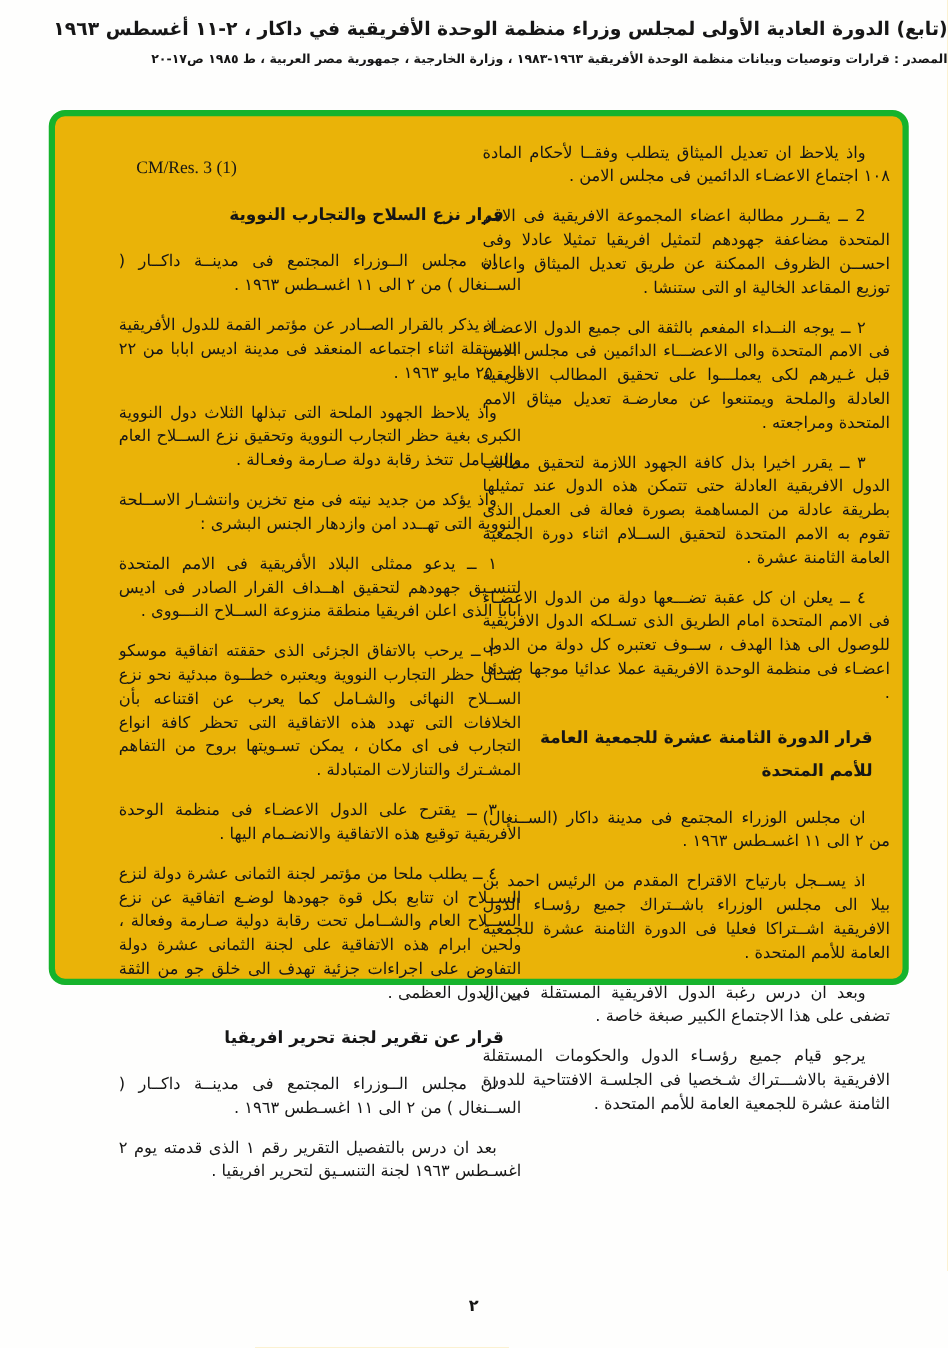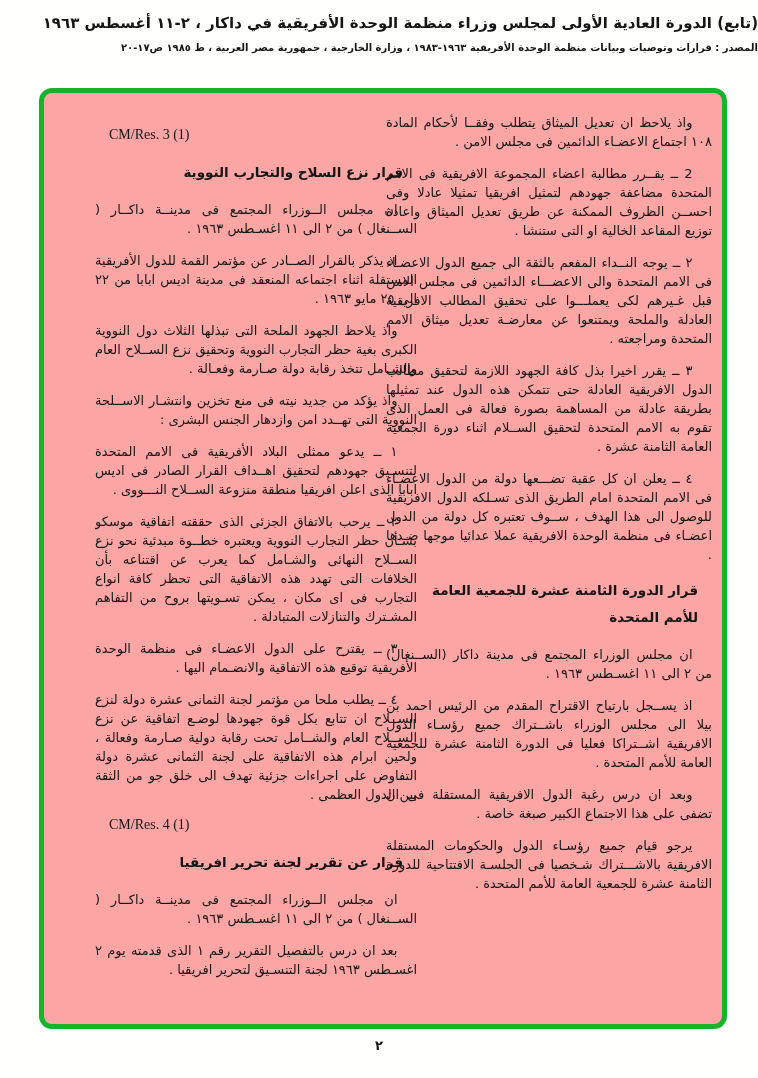--- a/index.html
+++ b/index.html
@@ -11,24 +11,24 @@
     background:#fefefd;
     overflow:hidden;
   }
   
   .header { position:absolute; top:14px; left:0; width:100%; direction:rtl; }
   .header-title { font-size:15px; font-weight:bold; letter-spacing:0; }
   .header-source { font-size:10px; font-weight:bold; margin-top:10px; }
   
   .content-box {
     position:absolute; left:39px; top:88px;
-    width:688px; height:941px;
+    width:688px; height:700px;
     border:5px solid #4c1d95;
     border-radius:13px;
-    background:#fca5a5;
+    background:#eab308;
   }
   
   .column { position:absolute; direction:rtl; overflow:hidden; }
   .col-right { top:20px;  right:10px; width:326px; height:902px; }
   .col-left  { top:30px;  left:16px;  width:322px; height:892px;margin-left:35px; }
 
   .block { margin-bottom:13px; }
   .paragraph {
     font-size:13px; line-height:19px;
     text-align:justify;
@@ -79,21 +79,20 @@
         <div class="block ref" dir="ltr">CM/Res. 3 (1)</div>
         <div class="block title">قرار نزع السلاح والتجارب النووية</div>
         <div class="block paragraph">ان مجلس الــوزراء المجتمع فى مدينــة داكــار ( الســنغال ) من ٢ الى ١١ اغسـطس ١٩٦٣ .</div>
         <div class="block paragraph">اذ يذكر بالقرار الصــادر عن مؤتمر القمة للدول الأفريقية المستقلة اثناء اجتماعه المنعقد فى مدينة اديس ابابا من ٢٢ الى ٢٥ مايو ١٩٦٣ .</div>
         <div class="block paragraph">واذ يلاحظ الجهود الملحة التى تبذلها الثلاث دول النووية الكبرى بغية حظر التجارب النووية وتحقيق نزع الســلاح العام والشـامل تتخذ رقابة دولة صـارمة وفعـالة .</div>
         <div class="block paragraph">واذ يؤكد من جديد نيته فى منع تخزين وانتشـار الاســلحة النووية التى تهــدد امن وازدهار الجنس البشرى :</div>
         <div class="block paragraph">١ ــ يدعو ممثلى البلاد الأفريقية فى الامم المتحدة لتنسـيق جهودهم لتحقيق اهــداف القرار الصادر فى اديس ابابا الذى اعلن افريقيا منطقة منزوعة الســلاح النـــووى .</div>
         <div class="block paragraph">٢ ــ يرحب بالاتفاق الجزئى الذى حققته اتفاقية موسكو بشـأن حظر التجارب النووية ويعتبره خطــوة مبدئية نحو نزع الســلاح النهائى والشـامل كما يعرب عن اقتناعه بأن الخلافات التى تهدد هذه الاتفاقية التى تحظر كافة انواع التجارب فى اى مكان ، يمكن تسـويتها بروح من التفاهم المشـترك والتنازلات المتبادلة .</div>
         <div class="block paragraph">٣ ــ يقترح على الدول الاعضـاء فى منظمة الوحدة الأفريقية توقيع هذه الاتفاقية والانضـمام اليها .</div>
         <div class="block paragraph">٤ ــ يطلب ملحا من مؤتمر لجنة الثمانى عشرة دولة لنزع الســلاح ان تتابع بكل قوة جهودها لوضـع اتفاقية عن نزع الســلاح العام والشــامل تحت رقابة دولية صـارمة وفعالة ، ولحين ابرام هذه الاتفاقية على لجنة الثمانى عشرة دولة التفاوض على اجراءات جزئية تهدف الى خلق جو من الثقة بين الدول العظمى .</div>
-        <div class="block ref" dir="ltr">CM/Res. 4 (1)</div>
         <div class="block title">قرار عن تقرير لجنة تحرير افريقيا</div>
         <div class="block paragraph">ان مجلس الــوزراء المجتمع فى مدينــة داكــار ( الســنغال ) من ٢ الى ١١ اغسـطس ١٩٦٣ .</div>
         <div class="block paragraph">بعد ان درس بالتفصيل التقرير رقم ١ الذى قدمته يوم ٢ اغسـطس ١٩٦٣ لجنة التنسـيق لتحرير افريقيا .</div>
       </div>
   </div>
 
   <div class="page-number">٢</div>
 
 </div>
 

